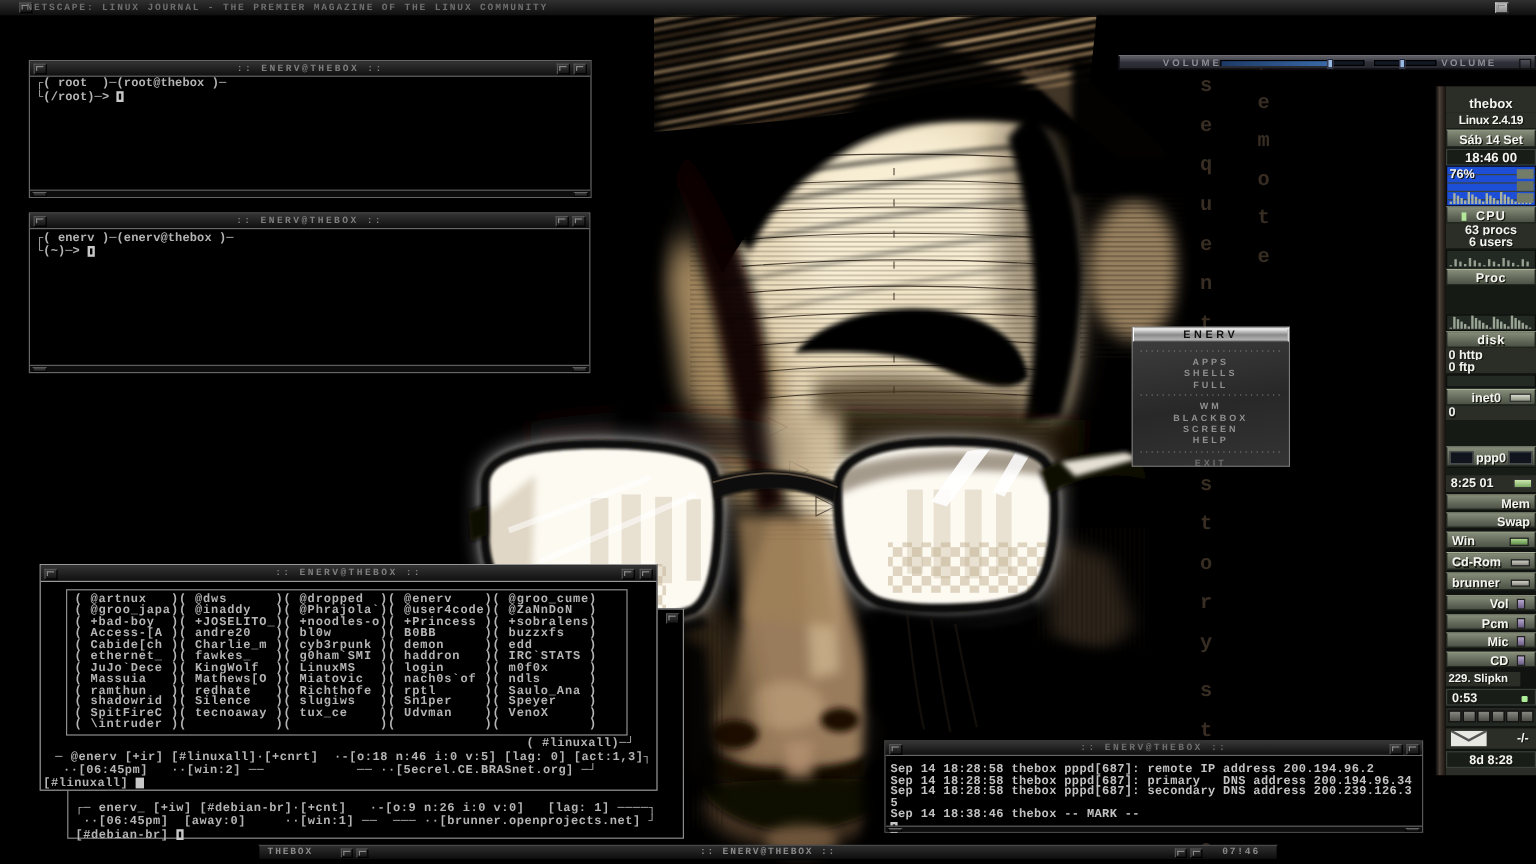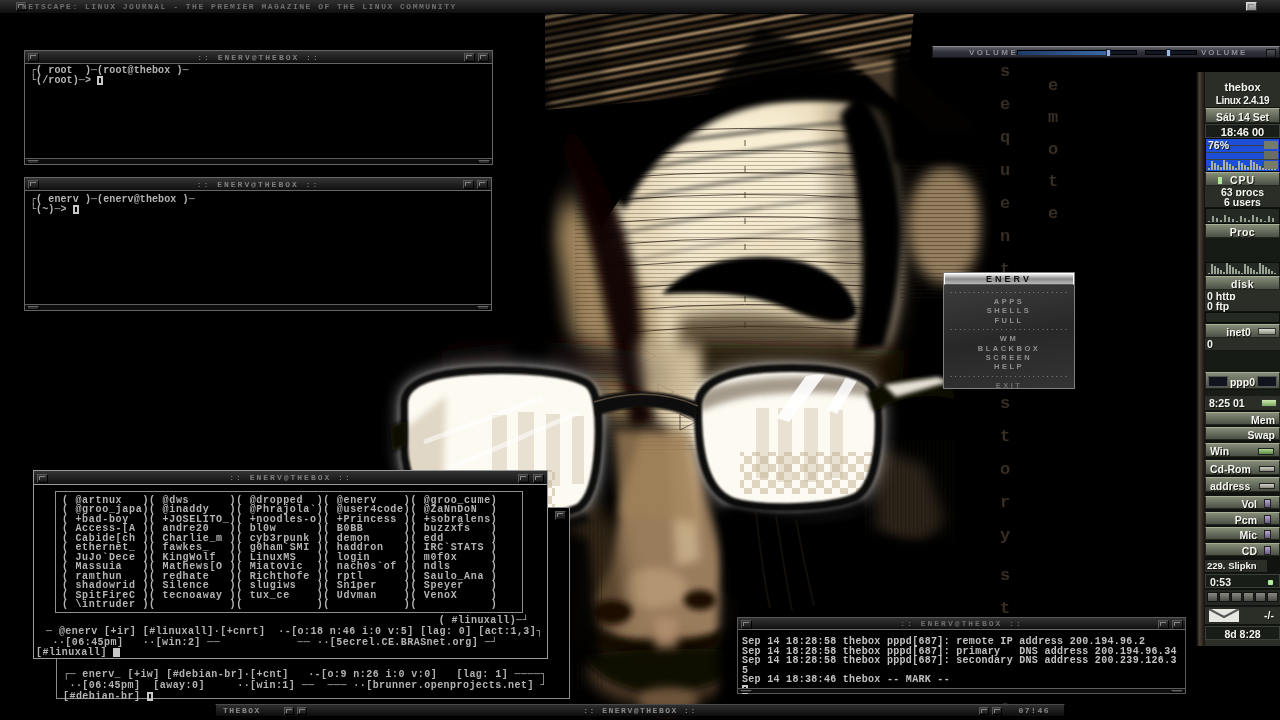--- a/index.html
+++ b/index.html
@@ -496,21 +496,21 @@
     </div>
     <div class="abs" style="left:9px;top:371px;width:75px;height:14px;background:linear-gradient(#858c78,#4a5044);border:1px solid #20251e;border-top-color:#a6ae96;">
       <div class="gk" style="position:absolute;left:4px;top:1px">Win</div>
       <div class="abs" style="right:5px;top:4px;width:16px;height:7px;background:linear-gradient(#b0d890,#5a8a46);border:1px solid #222"></div>
     </div>
     <div class="abs" style="left:9px;top:388px;width:75px;height:15px;background:linear-gradient(#858c78,#4a5044);border:1px solid #20251e;border-top-color:#a6ae96;">
       <div class="gk" style="position:absolute;left:4px;top:2px">Cd-Rom</div>
       <div class="abs" style="right:4px;top:5px;width:16px;height:6px;background:linear-gradient(#d0d0c8,#8a8a80);border:1px solid #222"></div>
     </div>
     <div class="abs" style="left:9px;top:405px;width:75px;height:15px;background:linear-gradient(#858c78,#4a5044);border:1px solid #20251e;border-top-color:#a6ae96;">
-      <div class="gk" style="position:absolute;left:4px;top:2px">address</div>
+      <div class="gk" style="position:absolute;left:4px;top:2px">brunner</div>
       <div class="abs" style="right:4px;top:5px;width:16px;height:6px;background:linear-gradient(#d0d0c8,#8a8a80);border:1px solid #222"></div>
     </div>
     <div class="abs" style="left:9px;top:424.0px;width:75px;height:13px;background:linear-gradient(#858c78,#4a5044);border:1px solid #20251e;border-top-color:#a6ae96;">
       <div class="gk" style="position:absolute;right:22px;top:1px">Vol</div>
       <div class="abs" style="right:8px;top:2px;width:7px;height:9px;background:linear-gradient(#b8a8d0,#685a80);border:1px solid #222"></div>
     </div>
     <div class="abs" style="left:9px;top:439.6px;width:75px;height:13px;background:linear-gradient(#858c78,#4a5044);border:1px solid #20251e;border-top-color:#a6ae96;">
       <div class="gk" style="position:absolute;right:22px;top:1px">Pcm</div>
       <div class="abs" style="right:8px;top:2px;width:7px;height:9px;background:linear-gradient(#b8a8d0,#685a80);border:1px solid #222"></div>
     </div>

